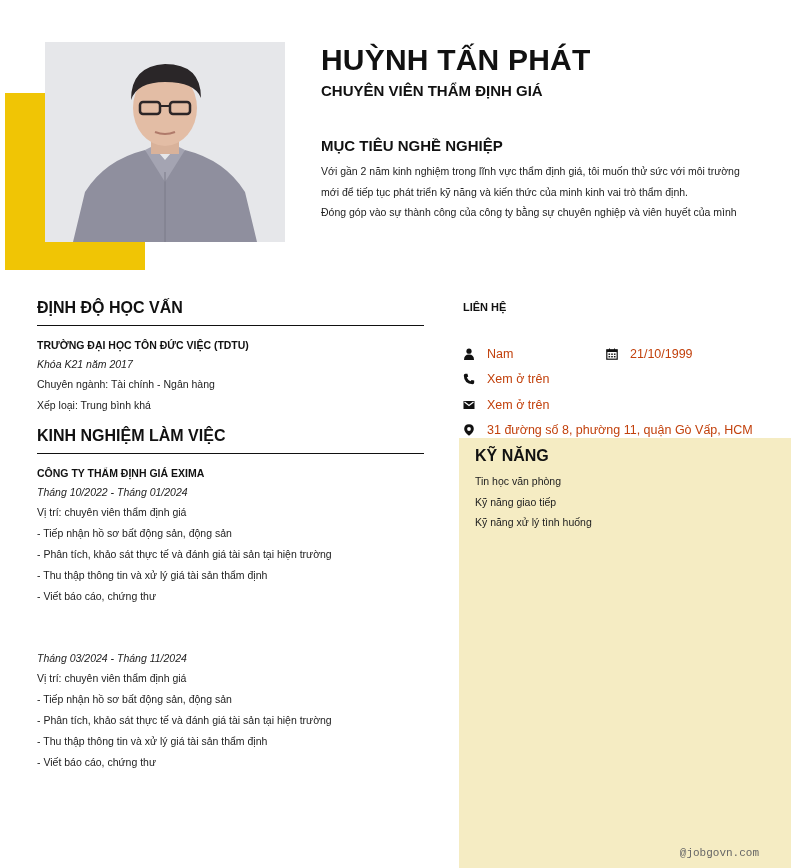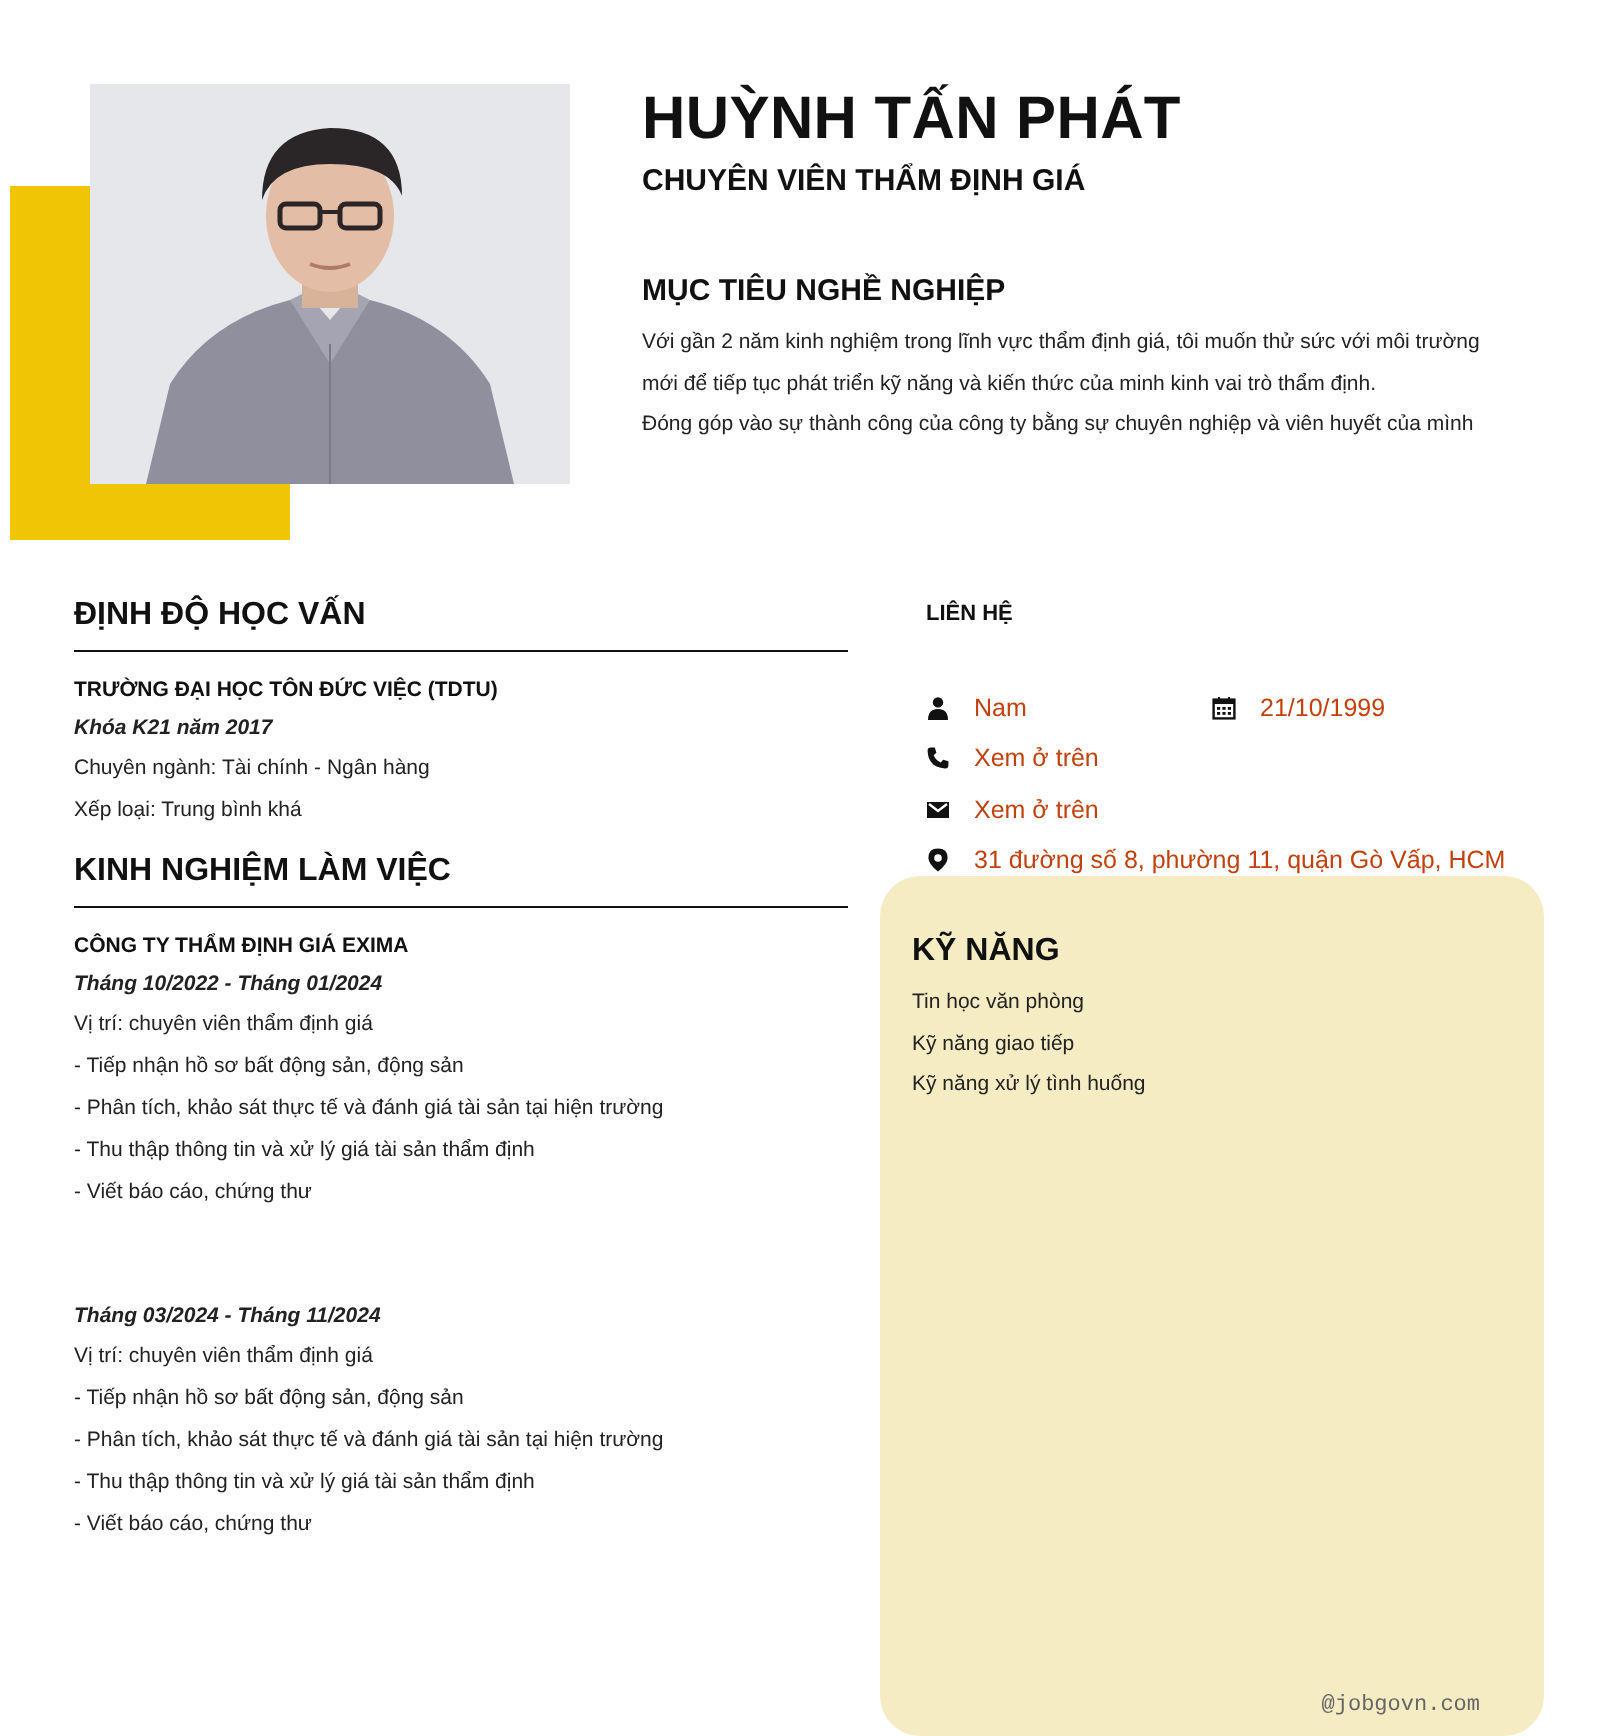--- a/index.html
+++ b/index.html
@@ -42,42 +42,41 @@
     .objective-body p { margin: 0; }
 
     
     .left-col { position: absolute; left: 37px; top: 298px; width: 387px; }
     .section-heading {
       font-size: 16px; font-weight: 700; line-height: 20px;
       padding-bottom: 7px; border-bottom: 1.5px solid #111;
     }
     .entry { margin-top: 10px; }
     .entry-title { font-size: 10.5px; font-weight: 700; line-height: 19px; }
-    .entry-date  { font-size: 10.5px; font-style: italic; line-height: 19px; color: #222; font-weight: bold; }
+    .entry-date  { font-size: 10.5px; font-style: italic; line-height: 19px; color: #222; }
     .entry-line  { font-size: 10.5px; line-height: 21px; color: #222; }
     .edu-block { height: 128px; }
     .exp-heading { margin-top: 0; }
     .exp-gap { height: 32px; }
 
     
     .contact { position: absolute; left: 463px; top: 297px; width: 332px; }
     .contact-heading { font-size: 11px; font-weight: 700; line-height: 20px; margin-bottom: 18px; }
     .contact-row { display: flex; align-items: flex-end; height: 25.5px; font-size: 12.5px; color: #c2410c; }
     .contact-item { display: flex; align-items: center; }
     .contact-item .ico { width: 12px; height: 14px; margin-right: 12px; display: inline-flex; align-items: center; justify-content: center; }
     .contact-item .ico svg { width: 12px; height: 12px; display: block; }
     .contact-item.second { position: absolute; left: 143px; }
     .contact-row.first { position: relative; }
 
     
     .skills {
-      position: absolute; left: 440px; top: 438px; width: 332px; height: 430px;
+      position: absolute; left: 459px; top: 438px; width: 332px; height: 430px;
       background: #F5ECC3;
-      padding: 28px 16px;
-      border-radius: 20px;
+      padding: 8px 16px;
     }
     .skills-heading { font-size: 16px; font-weight: 700; line-height: 20px; margin-bottom: 5px; }
     .skill-item { font-size: 10.5px; line-height: 20.5px; color: #222; }
     .watermark {
       position: absolute; right: 32px; bottom: 9px;
       font-family: "Liberation Mono", "DejaVu Sans Mono", monospace;
       font-size: 11px; color: #666;
     }
   </style>
 </head>

